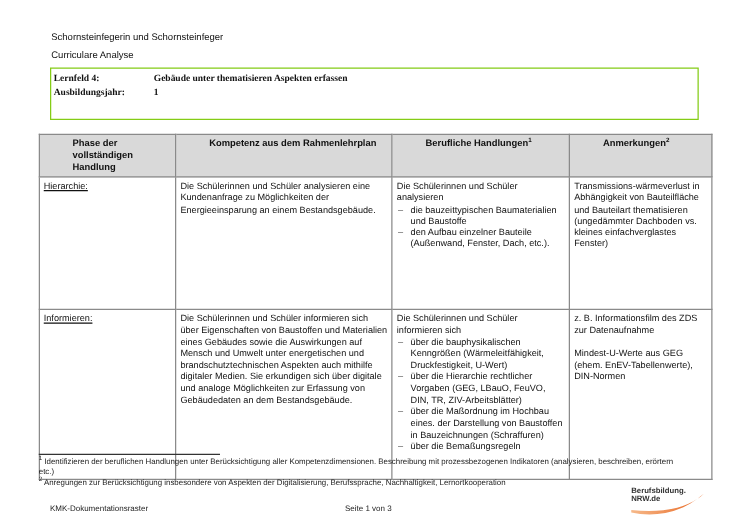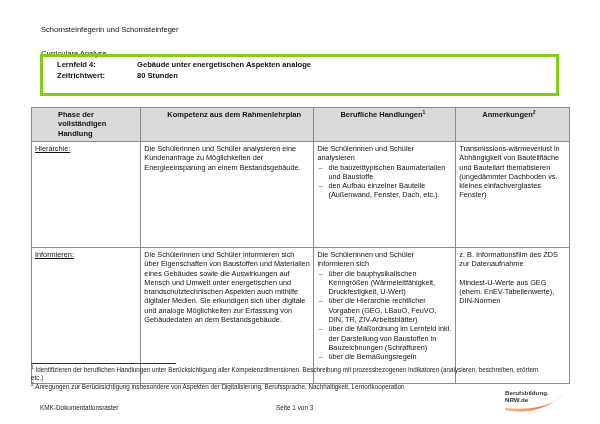--- a/index.html
+++ b/index.html
@@ -15,31 +15,32 @@
       font-family: "Liberation Sans", sans-serif;
       color: #111111;
     }
     .page-header {
       position: absolute;
       left: 41px;
       font-size: 7.6px;
       font-weight: normal;
     }
     .title-main { top: 25px; }
-    .title-sub { top: 49px; }
+    .title-sub { top: 39px; }
 
     .info-box {
       position: absolute;
       left: 40px;
       top: 54px;
       width: 519px;
       height: 42px;
-      border: 3px solid #84cc16;
+      border: 1px solid #84cc16;
       box-sizing: border-box;
-      padding: 3px 14px;
+      padding: 3px 2px;
+      font-family: Liberation Serif, serif;
     }
     .info-row {
       display: flex;
       font-size: 7.6px;
       font-weight: bold;
       line-height: 10.5px;
     }
     .info-label { width: 80px; }
 
     table.analysis {
@@ -144,25 +145,25 @@
   </style>
 </head>
 <body>
 
 <div class="page-header title-main">Schornsteinfegerin und Schornsteinfeger</div>
 <div class="page-header title-sub">Curriculare Analyse</div>
 
 <div class="info-box">
   <div class="info-row">
     <span class="info-label">Lernfeld 4:</span>
-    <span>Gebäude unter energetischen Aspekten analoge</span>
+    <span>Gebäude unter thematisieren Aspekten erfassen</span>
   </div>
   <div class="info-row">
-    <span class="info-label">Zeitrichtwert:</span>
-    <span>80 Stunden</span>
+    <span class="info-label">Ausbildungsjahr:</span>
+    <span>1</span>
   </div>
 </div>
 
 <table class="analysis">
   <thead>
     <tr>
       <th class="col1">Phase der vollständigen Handlung</th>
       <th class="col2">Kompetenz aus dem Rahmenlehrplan</th>
       <th class="col3"><span>Berufliche Handlungen</span><sup>1</sup></th>
       <th class="col4"><span>Anmerkungen</span><sup>2</sup></th>
@@ -182,21 +183,21 @@
       <td>Transmissions-wärmeverlust in Abhängigkeit von Bauteilfläche und Bauteilart thematisieren (ungedämmter Dachboden vs. kleines einfachverglastes Fenster)</td>
     </tr>
     <tr class="row-inform">
       <td><span class="phase">Informieren:</span></td>
       <td>Die Schülerinnen und Schüler informieren sich über Eigenschaften von Baustoffen und Materialien eines Gebäudes sowie die Auswirkungen auf Mensch und Umwelt unter energetischen und brandschutztechnischen Aspekten auch mithilfe digitaler Medien. Sie erkundigen sich über digitale und analoge Möglichkeiten zur Erfassung von Gebäudedaten an dem Bestandsgebäude.</td>
       <td>
         <div>Die Schülerinnen und Schüler informieren sich</div>
         <ul class="dash">
           <li>über die bauphysikalischen Kenngrößen (Wärmeleitfähigkeit, Druckfestigkeit, U-Wert)</li>
           <li>über die Hierarchie rechtlicher Vorgaben (GEG, LBauO, FeuVO, DIN, TR, ZIV-Arbeitsblätter)</li>
-          <li>über die Maßordnung im Lernfeld inkl. der Darstellung von Baustoffen in Bauzeichnungen (Schraffuren)</li>
+          <li>über die Maßordnung im Hochbau eines. der Darstellung von Baustoffen in Bauzeichnungen (Schraffuren)</li>
           <li>über die Bemaßungsregeln</li>
         </ul>
       </td>
       <td>
         <div>z. B. Informationsfilm des ZDS zur Datenaufnahme</div>
         <div class="gap"></div>
         <div>Mindest-U-Werte aus GEG (ehem. EnEV-Tabellenwerte), DIN-Normen</div>
       </td>
     </tr>
   </tbody>

